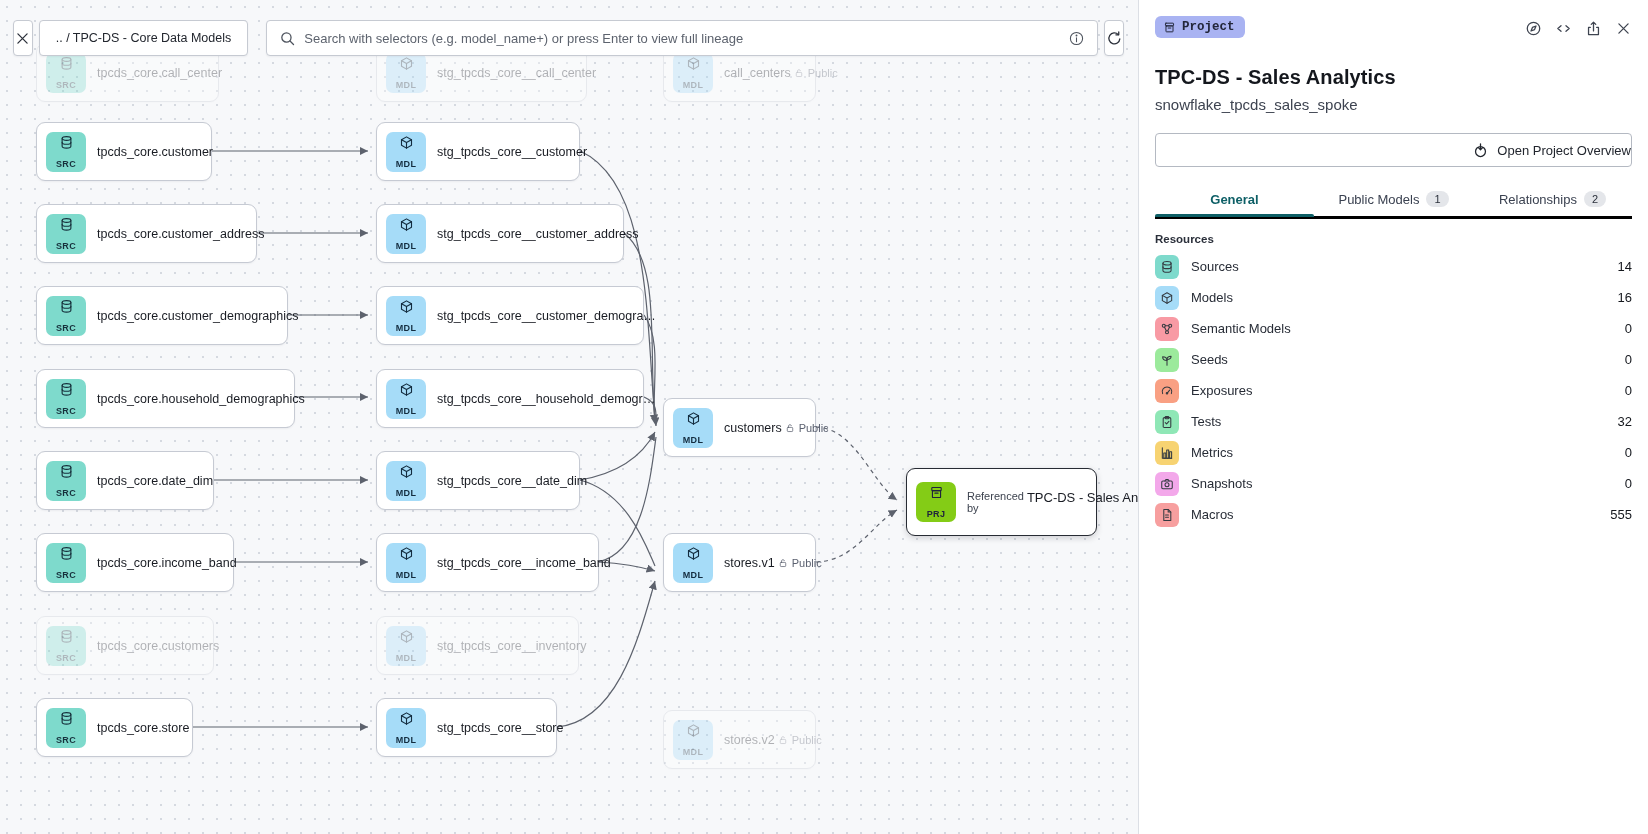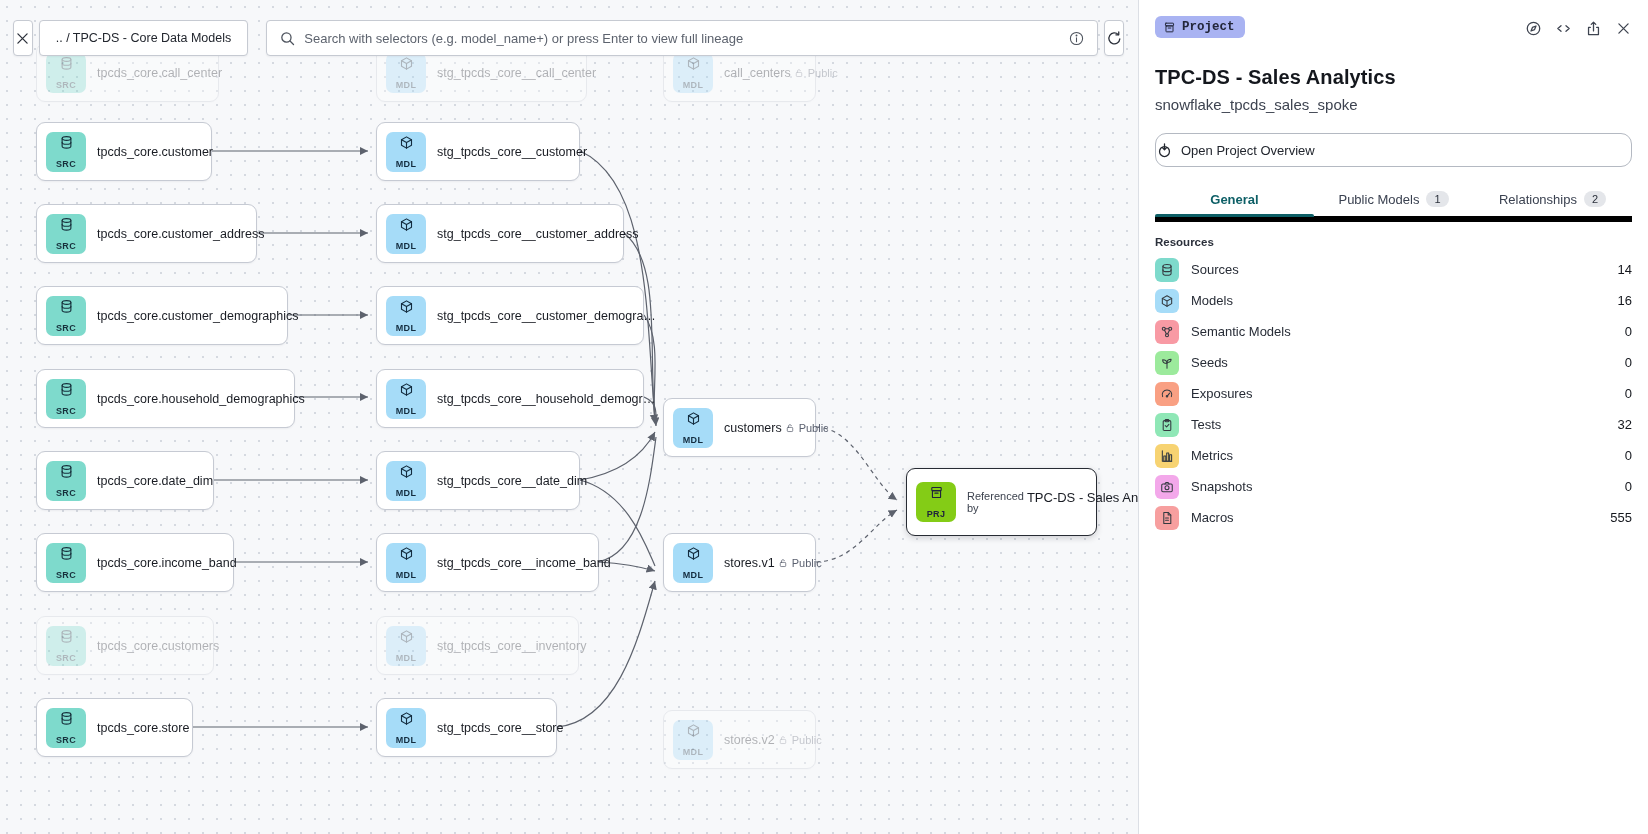--- a/index.html
+++ b/index.html
@@ -54,23 +54,23 @@
   .panel-top { display:flex; justify-content:space-between; align-items:flex-start; }
   .badge-project { display:inline-flex; align-items:center; gap:6px; background:#a9b3f2;
     color:#22263a; font-size:12.5px; font-weight:700; padding:4px 10px 4px 8px; border-radius:6px;
     font-family:"Liberation Mono","DejaVu Sans Mono",monospace; }
   .badge-project svg { width:13px; height:13px; }
   .panel-actions { display:flex; gap:13px; color:#3e4450; padding-top:4px; }
   .panel-actions .ic { cursor:pointer; }
   .panel-title { font-size:20px; font-weight:700; color:#14171d; margin-top:28px; letter-spacing:.1px; }
   .panel-sub { font-size:15px; color:#3d4350; margin-top:7px; }
   .overview-btn { margin-top:20px; width:100%; height:34px; background:#fff; border:1px solid #b4b9c2;
-    border-radius:11px; display:flex; align-items:center; justify-content:flex-start; gap:8px;
+    border-radius:4px; display:flex; align-items:center; justify-content:flex-end; gap:8px;
     font-size:13px; color:#22262e; cursor:pointer; font-family:"Liberation Sans",sans-serif; }
-  .tabs { display:flex; margin-top:14px; border-bottom:6px solid #000000; }
+  .tabs { display:flex; margin-top:14px; border-bottom:3px solid #000000; }
   .tab { flex:1; display:flex; align-items:center; justify-content:center; gap:7px;
     padding:10px 0 9px; font-size:13px; color:#3a4150; cursor:pointer; position:relative; }
   .tab.active { color:#0d5f66; font-weight:700; }
   .tab.active::after { content:""; position:absolute; left:0; right:0; bottom:-1px; height:3px;
     background:#0d5f66; border-radius:2px 2px 0 0; }
   .tab .pill { background:#e4e6ea; color:#2b303b; font-size:11px; border-radius:999px;
     padding:2px 8px; font-weight:400; }
   .res-header { font-size:11.5px; font-weight:700; color:#2b303b; margin:14px 0 6px; }
   .res-row { display:flex; align-items:center; gap:12px; padding:3.5px 0; cursor:pointer; }
   .res-icon { width:24px; height:24px; border-radius:6px; display:flex; align-items:center;

